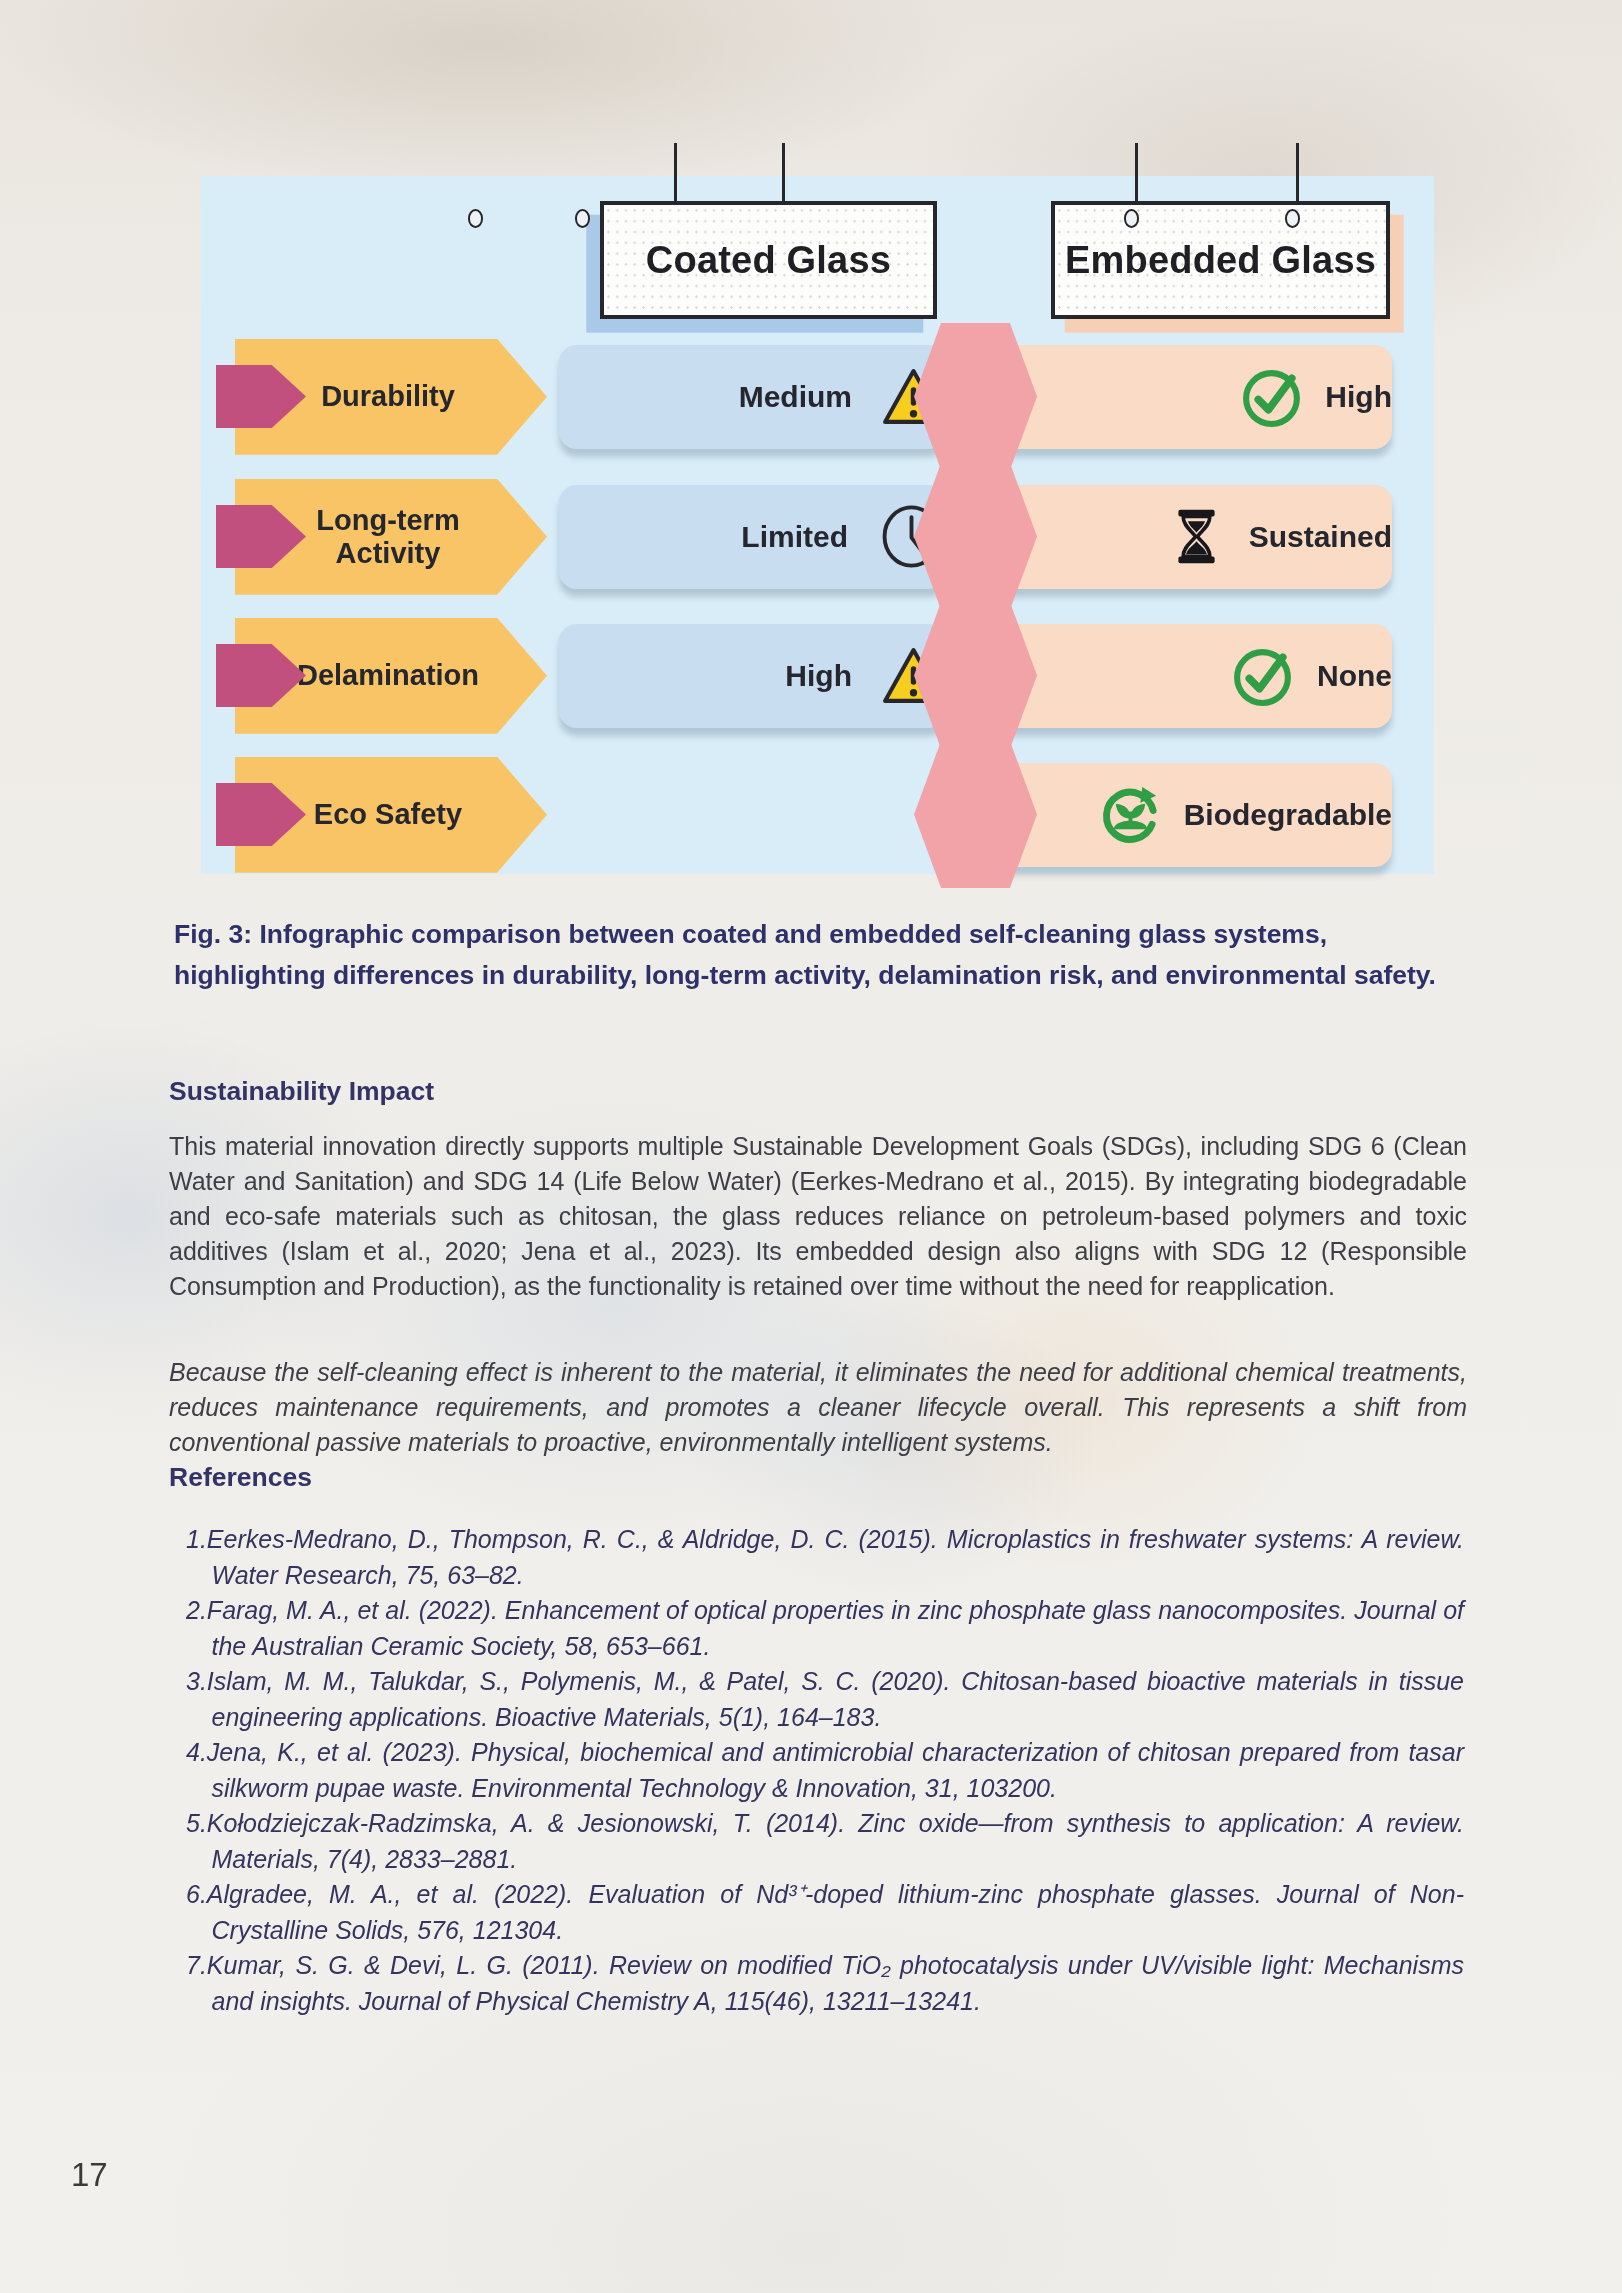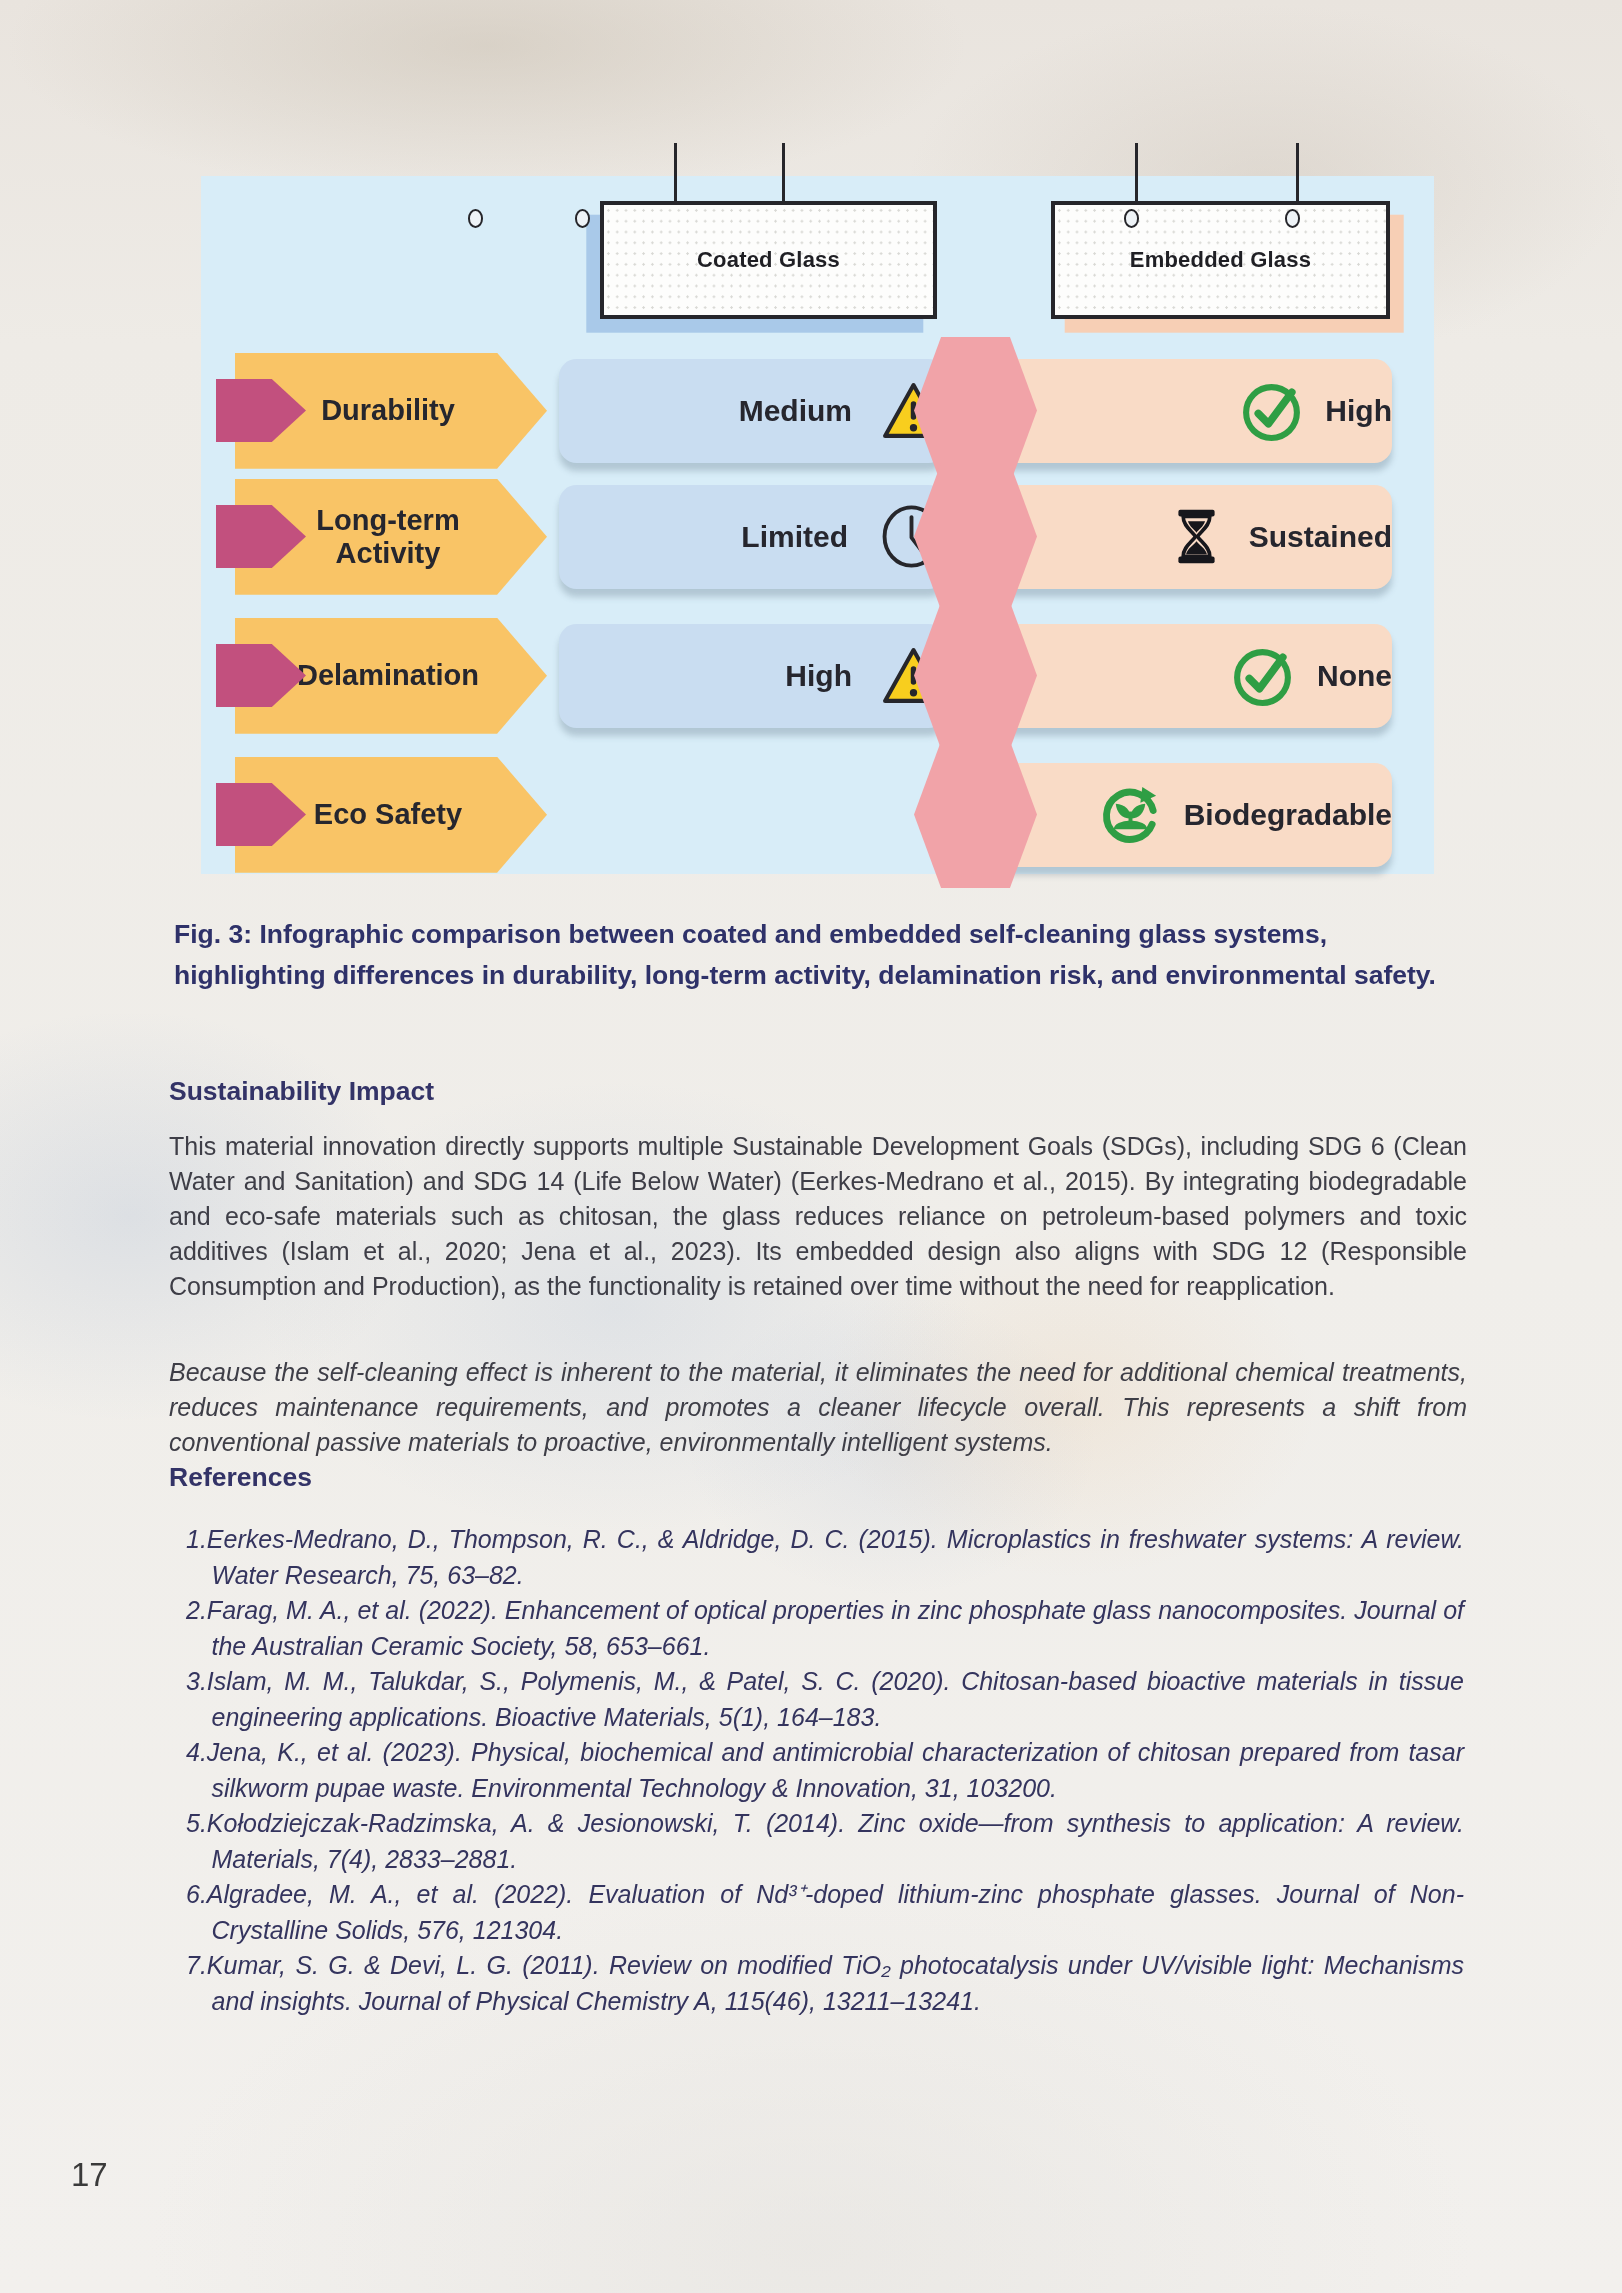--- a/index.html
+++ b/index.html
@@ -16,24 +16,24 @@
       linear-gradient(180deg,#e9e4de 0%,#eeebe6 15%,#f0eeea 55%,#f2f0ed 100%);}
   
   .panel{position:absolute;left:201px;top:176px;width:1233px;height:698px;background:#d8edf8;}
   .string{position:absolute;width:2.9px;height:71px;top:143px;background:#26262b;}
   .pin{position:absolute;width:10.8px;height:14.7px;top:209px;border:2.9px solid #26262b;border-radius:50%;background:#eef3f7;z-index:6;}
   .card{position:absolute;top:201px;height:110px;border:4.9px solid #26262b;background:
       radial-gradient(circle,#d9d9d5 1.2px,transparent 1.4px) 0 0/8.8px 10.8px,#fdfdfc;
       display:flex;align-items:center;justify-content:center;z-index:5;}
   .card.coated{left:600px;width:329px;box-shadow:-13.7px 13.7px 0 #a9c9e9;}
   .card.embedded{left:1051px;width:331px;box-shadow:13.7px 13.7px 0 #f7cfb5;text-align:right;}
-  .card-title{font-size:22px;font-weight:700;color:#1f1f24;letter-spacing:0.2px;}
+  .card-title{font-size:38px;font-weight:700;color:#1f1f24;letter-spacing:0.2px;}
   
   .row{position:absolute;left:0;width:1622px;height:147px;}
-  .row-1{top:337px;} .row-2{top:463px;} .row-3{top:602px;} .row-4{top:741px;}
+  .row-1{top:323px;} .row-2{top:463px;} .row-3{top:602px;} .row-4{top:741px;}
   .label-arrow{position:absolute;left:235px;top:15.7px;width:312px;height:116px;background:#f9c466;
       clip-path:polygon(0 0,84% 0,100% 50%,84% 100%,0 100%);
       display:flex;align-items:center;justify-content:center;text-align:center;
       padding:0 57px 0 51px;box-sizing:border-box;z-index:1;}
   .label-arrow span{font-size:29px;font-weight:700;color:#26262e;line-height:1.12;}
   .label-chevron{position:absolute;left:216px;top:42px;width:90px;height:63px;background:#c2507e;
       clip-path:polygon(0 0,62% 0,100% 50%,62% 100%,0 100%);z-index:2;}
   .pill{position:absolute;top:21.6px;height:104px;border-radius:17.6px;display:flex;align-items:center;justify-content:flex-end;
       box-shadow:0 7.8px 6.9px rgba(80,100,118,.28);z-index:1;}
   .pill.blue{left:559px;width:387px;background:#c9ddf1;gap:29px;}

